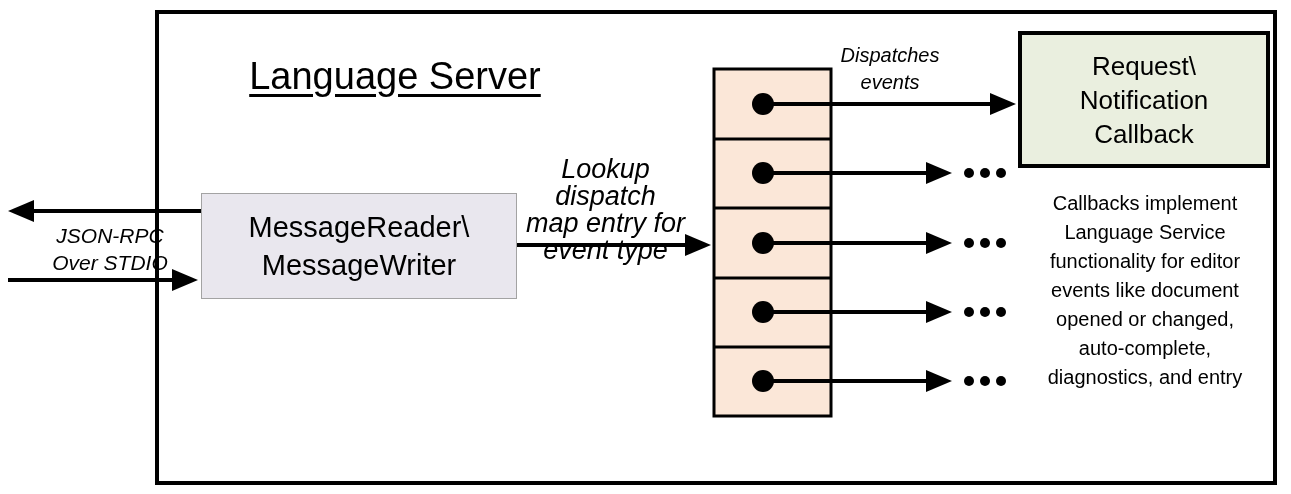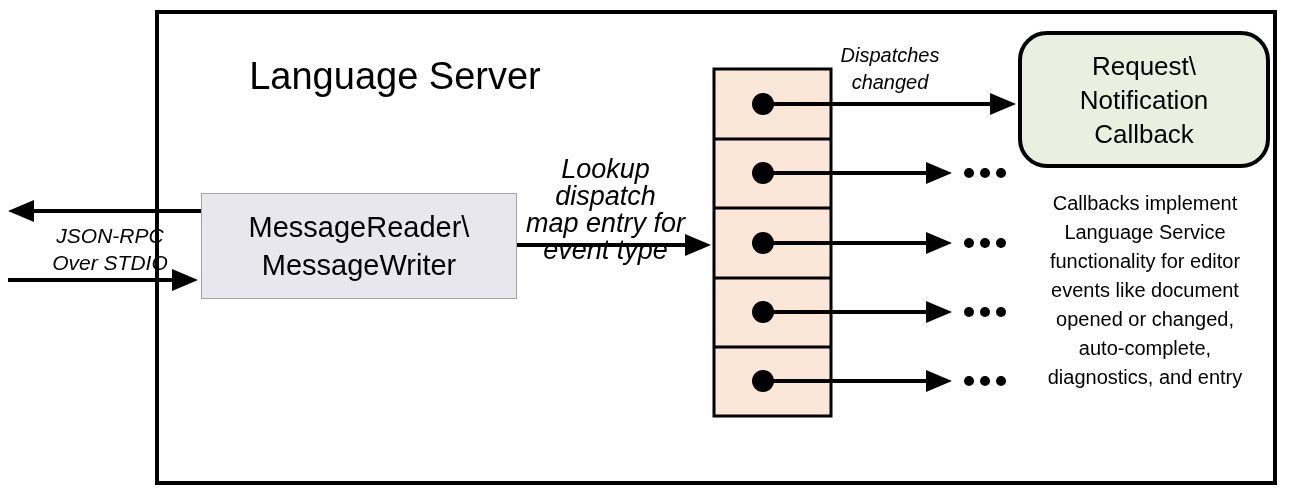--- a/index.html
+++ b/index.html
@@ -12,21 +12,21 @@
   .ctr{text-align:center;}
   .it{font-style:italic;}
 
   #outer-box{
     left:155px;top:10px;width:1122px;height:475px;
     border:4px solid #000;box-sizing:border-box;background:#fff;
   }
   #title{
     left:195px;top:53px;width:400px;
     font-size:38px;line-height:46px;text-align:center;
-    text-underline-offset:5px;
+    text-decoration:underline;text-underline-offset:5px;
   }
   #message-box{
     left:201px;top:193px;width:316px;height:106px;
     border:1px solid #a3a3a3;box-sizing:border-box;
     display:flex;align-items:center;justify-content:center;
     font-size:29px;line-height:38px;
   }
   #message-caption{
     left:195px;top:309px;width:350px;
     font-size:20px;line-height:29px;
@@ -73,23 +73,23 @@
 
 
   <div id="io-label" class="abs pre ctr it">JSON-RPC
 Over STDIO</div>
 
   <div id="lookup-label" class="abs pre ctr it">Lookup dispatch
 map entry for
 event type</div>
 
   <div id="dispatch-label" class="abs pre ctr it">Dispatches
-changed</div>
+events</div>
 
-  <div id="callback-box" class="abs pre ctr" style="background-color: rgb(234, 239, 223); border-radius: 29px;">Request\
+  <div id="callback-box" class="abs pre ctr" style="background-color: rgb(234, 239, 223);">Request\
 Notification
 Callback</div>
 
   <div id="callback-caption" class="abs pre ctr">Callbacks implement
 Language Service
 functionality for editor
 events like document
 opened or changed,
 auto-complete,
 diagnostics, and entry</div>

